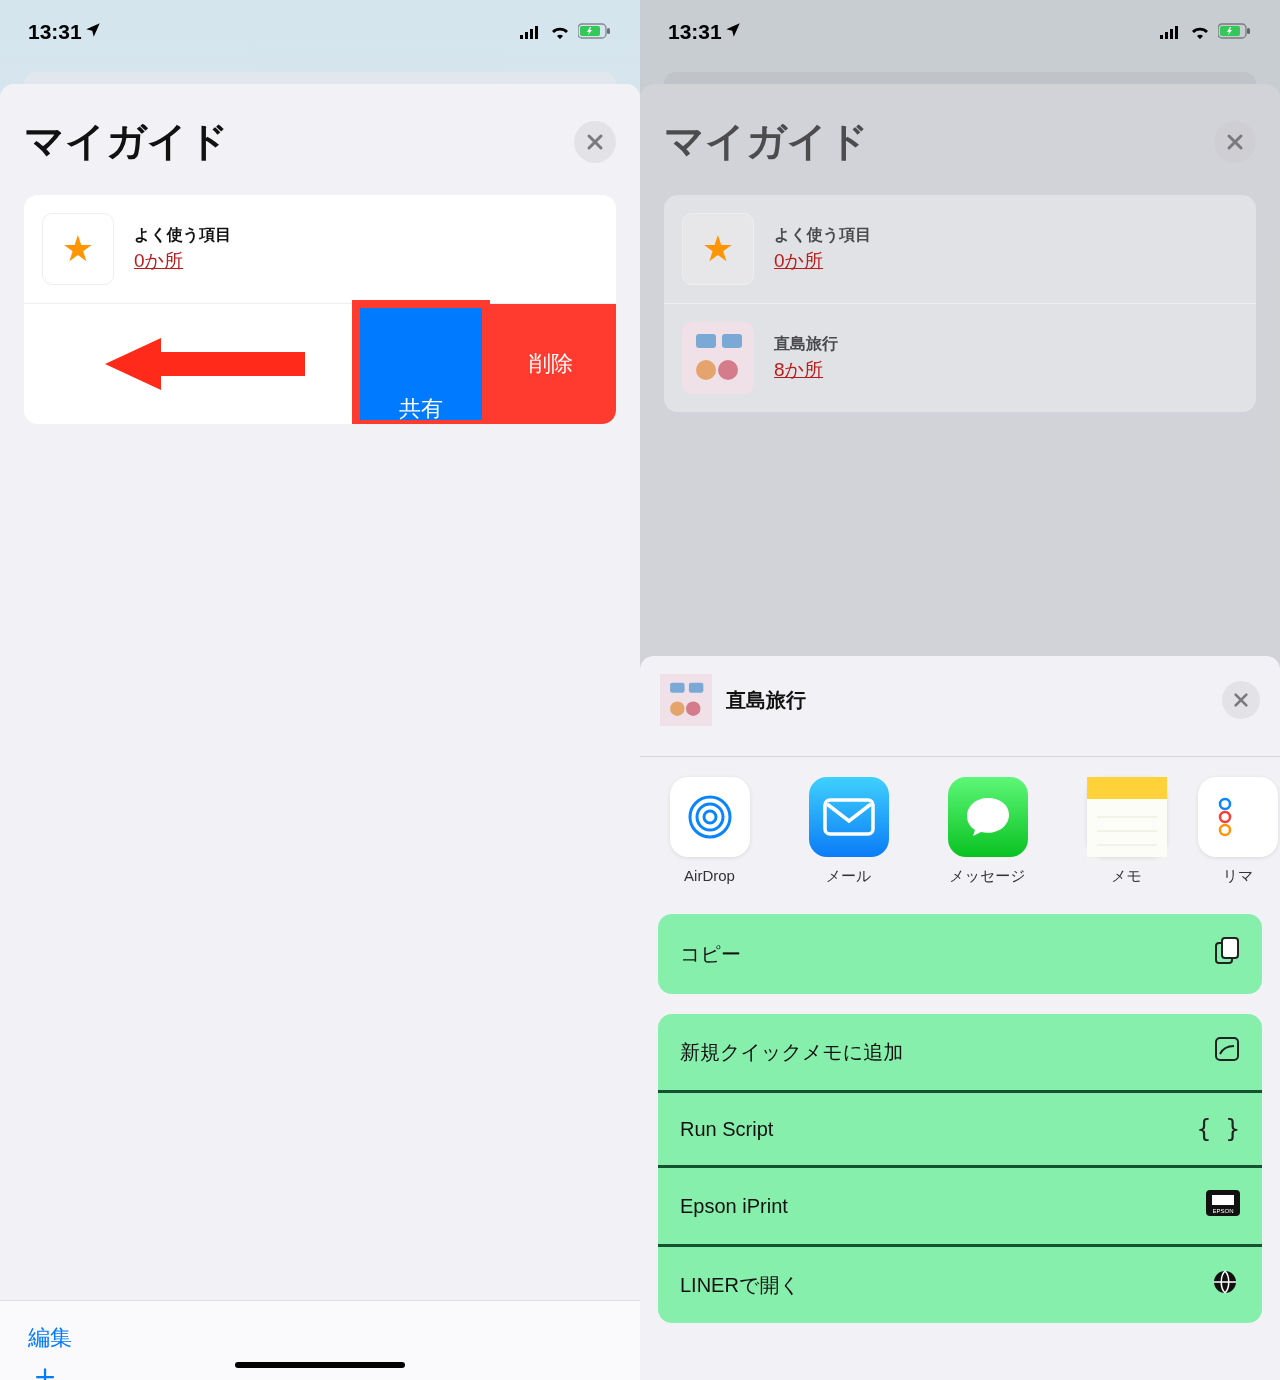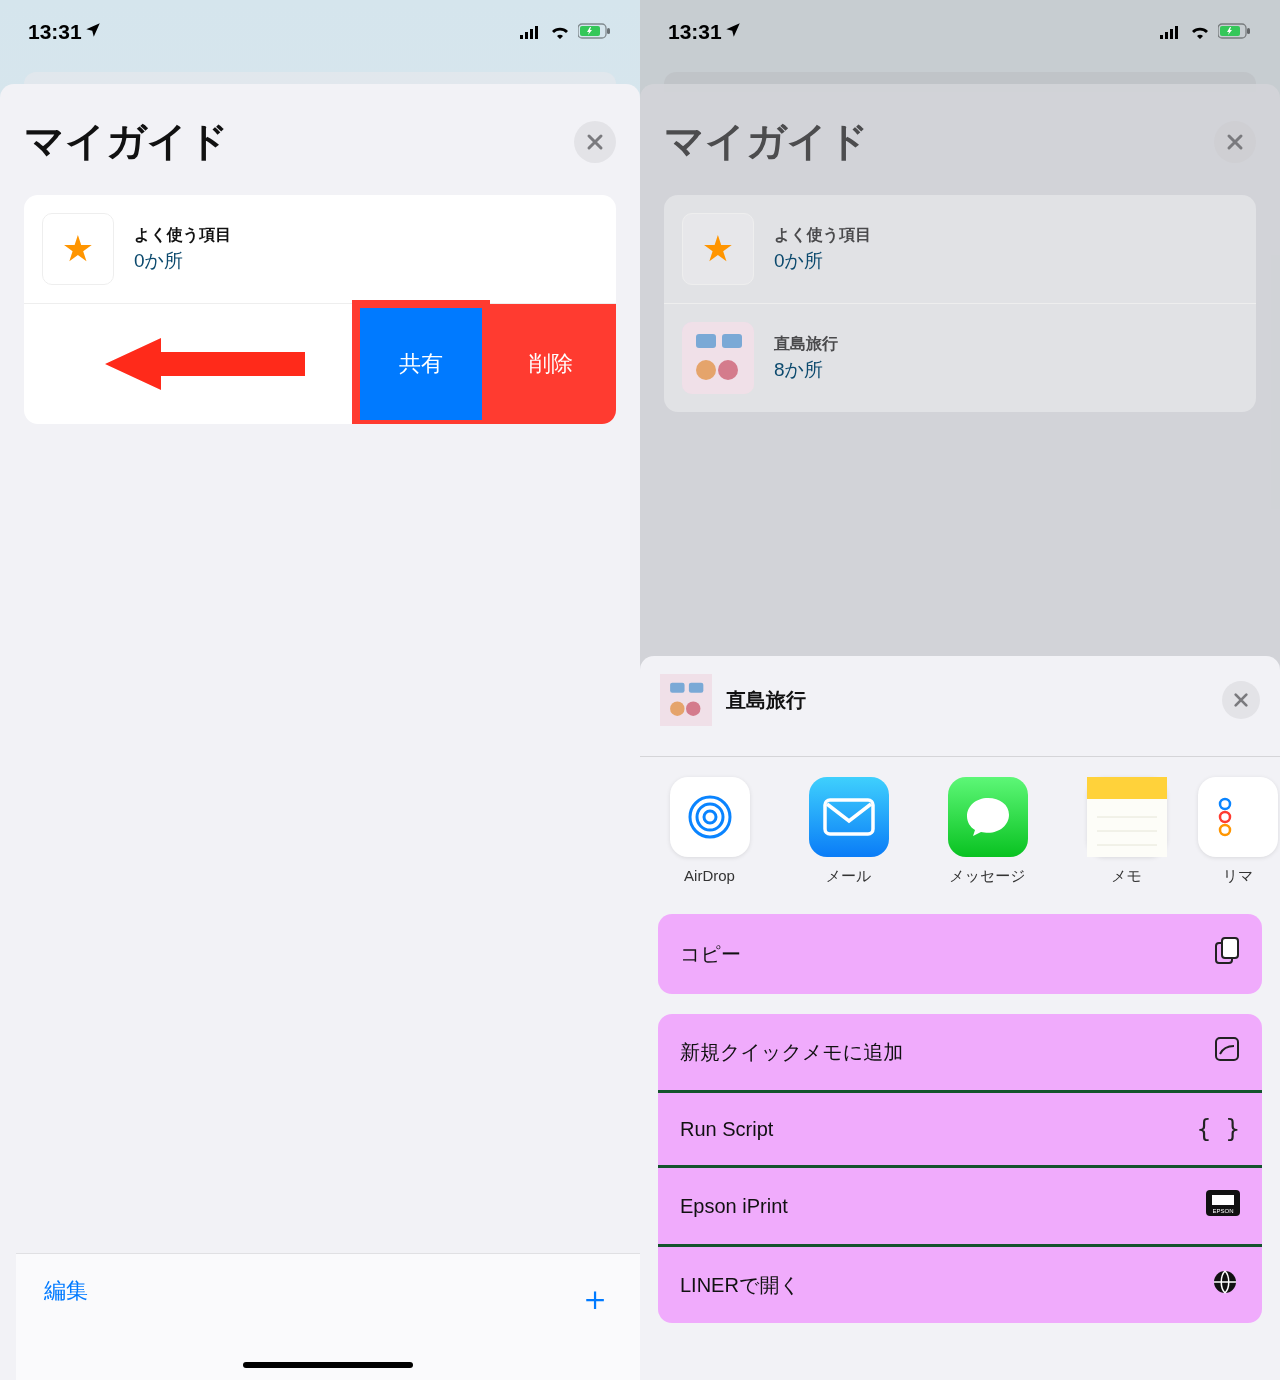--- a/index.html
+++ b/index.html
@@ -98,21 +98,21 @@
   }
   .star-icon { background: #fff; color: #ff9500; border: 1px solid #eee; }
   .trip-icon {
     background: linear-gradient(135deg,#e8d4f0,#f3dede);
     position: relative;
     overflow: hidden;
   }
   .guide-text { flex: 1; }
   .guide-name { font-size: 16px; font-weight: 700; color: #111; }
   .dim .guide-name { color: #4a4a4c; }
-  .guide-sub { font-size: 19px; color: #0c4a6e; margin-top: 2px; }
+  .guide-sub { font-size: 19px; color: #b91c1c; margin-top: 2px; text-decoration: underline; }
 
   
   .swipe-row {
     display: flex;
     height: 120px;
     align-items: stretch;
   }
   .swipe-arrow {
     flex: 1;
     display: flex;
@@ -128,36 +128,38 @@
     color: #fff;
     font-size: 22px;
     font-weight: 500;
   }
   .share-action {
     background: #007aff;
     outline: 8px solid #ff3b30;
     outline-offset: -4px;
     z-index: 2;
     position: relative;
+    align-items: flex-end;
   }
   .delete-action { background: #ff3b30; }
 
   
   .bottom-bar {
     position: absolute;
-    bottom: 0; left: 16px; right: 0;
-    height: 127px;
+    bottom: 0; left: 0; right: 0;
+    height: 80px;
     background: rgba(250,250,252,0.94);
     border-top: 1px solid #e0e0e3;
     display: flex;
     justify-content: space-between;
     align-items: flex-start;
     padding: 22px 28px 0;
     font-size: 22px;
     color: #007aff;
+    flex-direction: column;
   }
   .home-indicator {
     position: absolute;
     bottom: 12px; left: 50%;
     transform: translateX(-50%);
     width: 170px; height: 6px;
     background: #000;
     border-radius: 4px;
   }
 
@@ -208,21 +210,21 @@
     width: 80px; height: 80px;
     border-radius: 18px;
     display: flex; align-items:center; justify-content:center;
     font-size: 40px;
     color: #fff;
   }
   .app-label { font-size: 15px; color: #333; text-align: center; }
 
   .action-list {
     margin: 8px 18px 0;
-    background: #f0abfc;
+    background: #86efac;
     border-radius: 14px;
     overflow: hidden;
   }
   .action-item {
     display: flex;
     justify-content: space-between;
     align-items: center;
     padding: 22px 22px;
     border-bottom: 3px solid #14532d;
     font-size: 20px;

